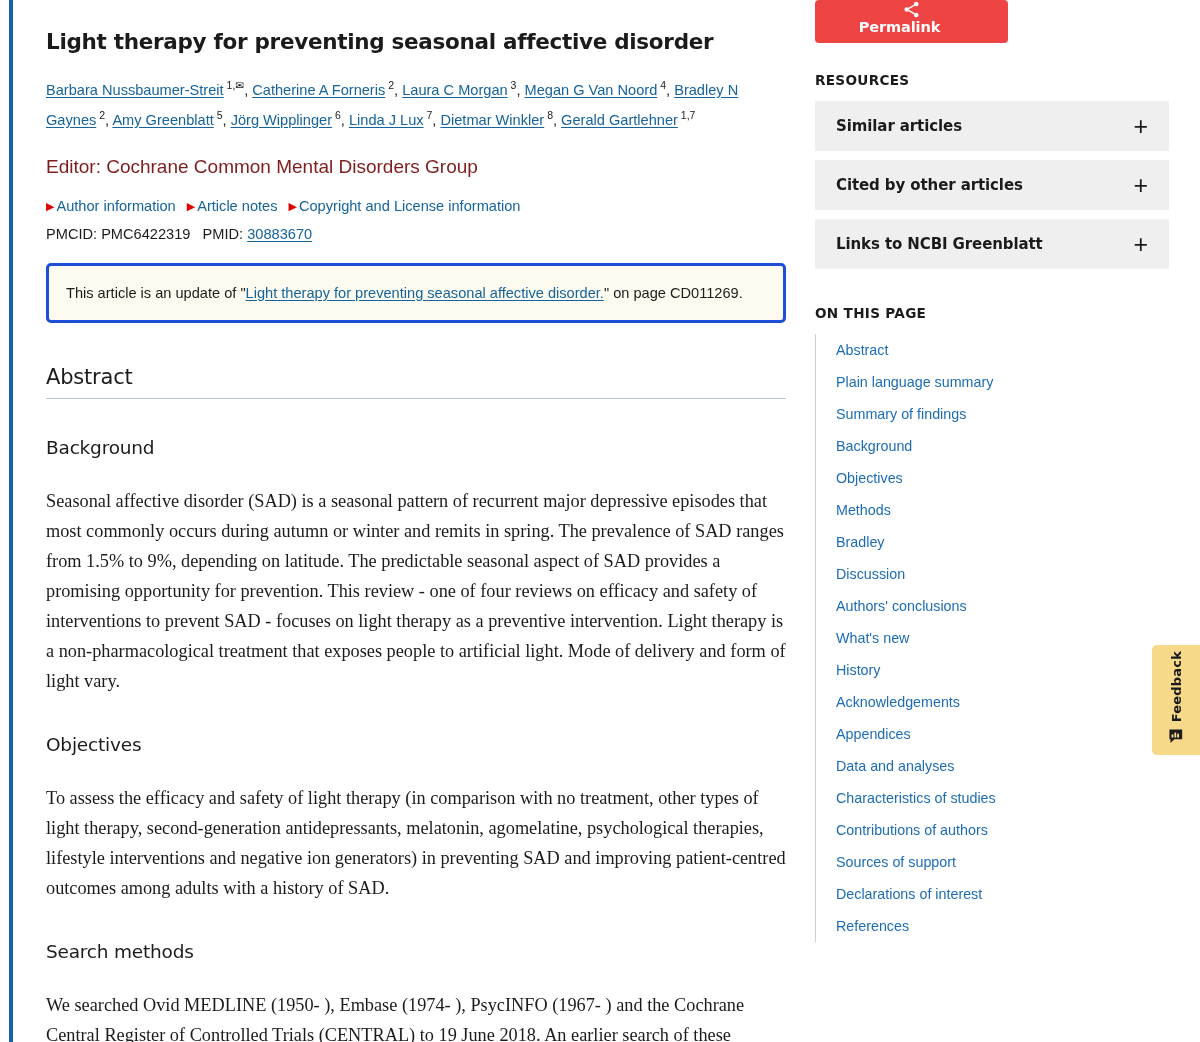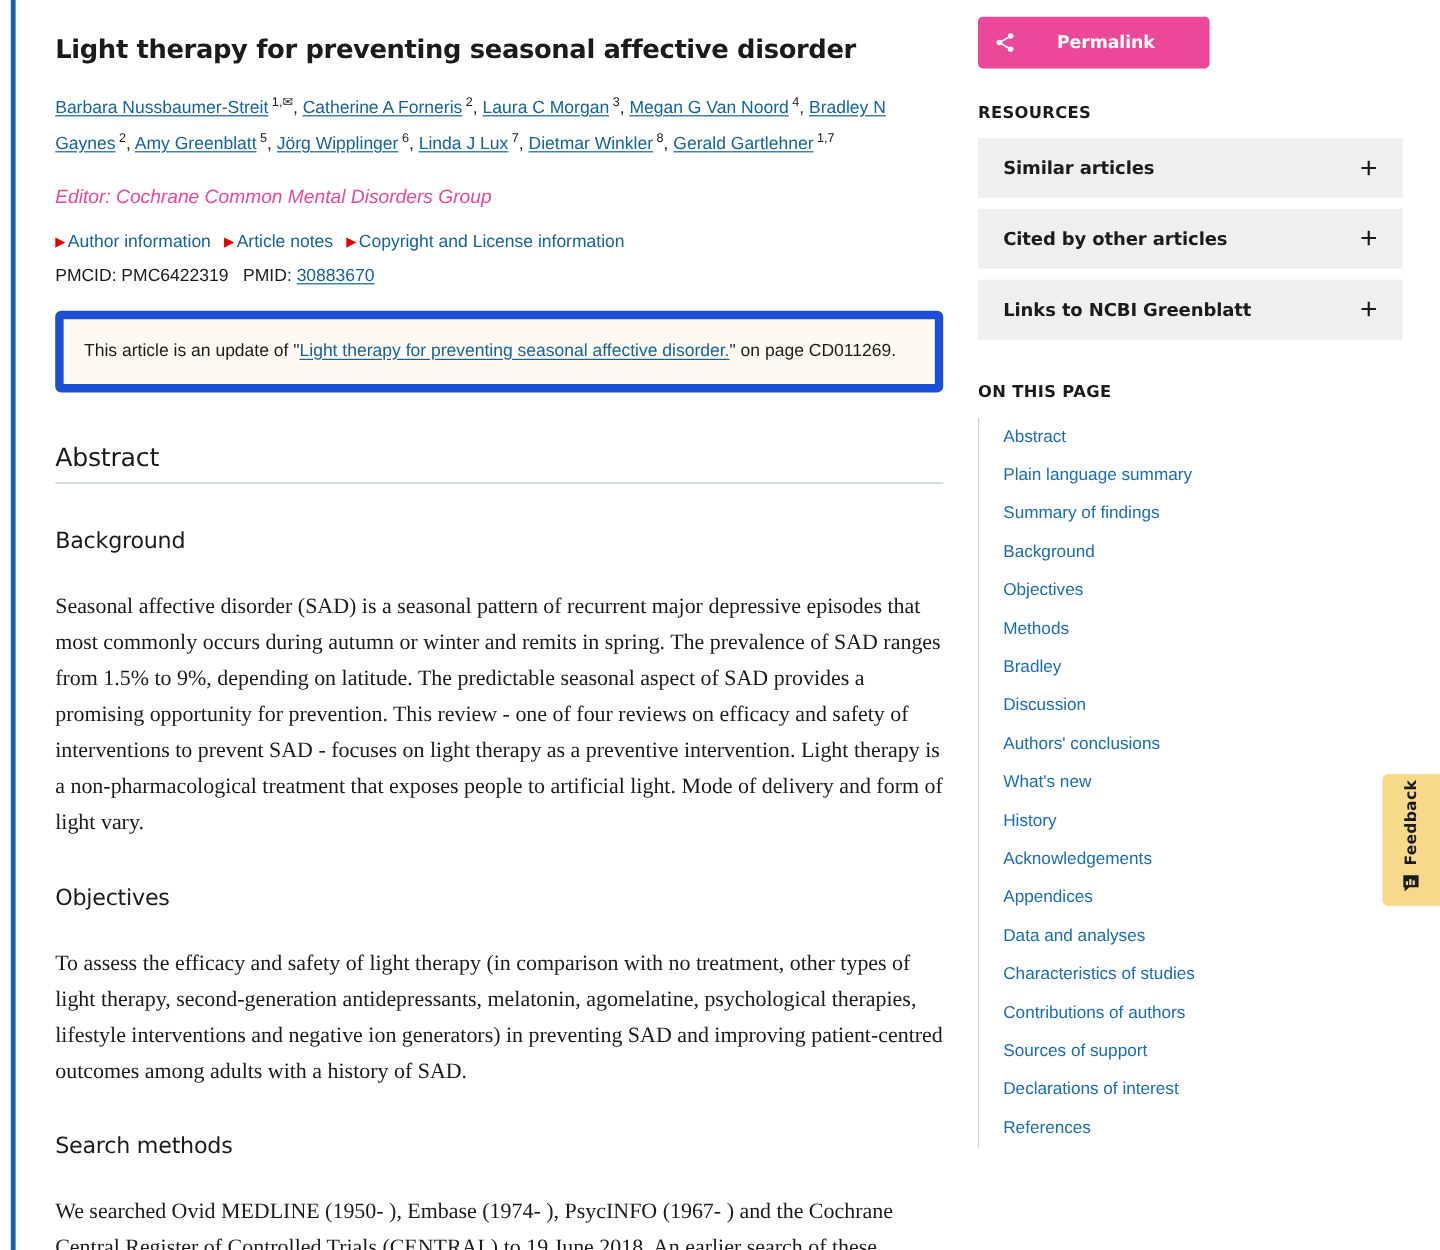--- a/index.html
+++ b/index.html
@@ -58,23 +58,22 @@
     text-underline-offset: 2px;
   }
   .authors sup {
     font-size: 10.5px;
     vertical-align: super;
     line-height: 0;
   }
 
   .editor-line {
     margin-top: 21px;
-    font-size: 16px;
-    color: #ec4899;
-    font-style: italic;
+    font-size: 19px;
+    color: #7f1d1d;
   }
 
   .meta-links {
     margin-top: 20px;
     font-size: 14.6px;
   }
   .meta-links .mlink {
     color: #15639c;
     text-decoration: none;
     margin-right: 11px;
@@ -95,21 +94,21 @@
   }
   .ids-line a {
     color: #15639c;
     text-decoration: underline;
     text-underline-offset: 2px;
   }
 
   .update-note {
     margin-top: 21px;
     background: #fdfbef;
-    border: 7px solid #1d4ed8;
+    border: 3px solid #1d4ed8;
     border-radius: 5px;
     padding: 17px 16px 17px 17px;
     font-size: 14.6px;
     color: #1b1b1b;
     line-height: 1.4;
   }
   .update-note a {
     color: #15639c;
     text-decoration: underline;
     text-underline-offset: 2px;
@@ -144,30 +143,30 @@
   }
 
   
   .side-col {
     position: absolute;
     left: 815px; top: 0;
     width: 354px;
   }
 
   .permalink-btn {
-    margin-top: 14px;
     width: 193px;
     height: 43px;
-    background: #ec4899;
+    background: #ef4444;
     border: none;
     border-radius: 4px;
     display: flex;
     align-items: center;
     cursor: pointer;
     padding: 0;
+    flex-direction: column;
   }
   .permalink-btn .share-ico {
     width: 44px;
     display: flex;
     align-items: center;
     justify-content: center;
   }
   .permalink-btn .pl-label {
     font-family: "DejaVu Sans", sans-serif;
     font-size: 14.5px;

